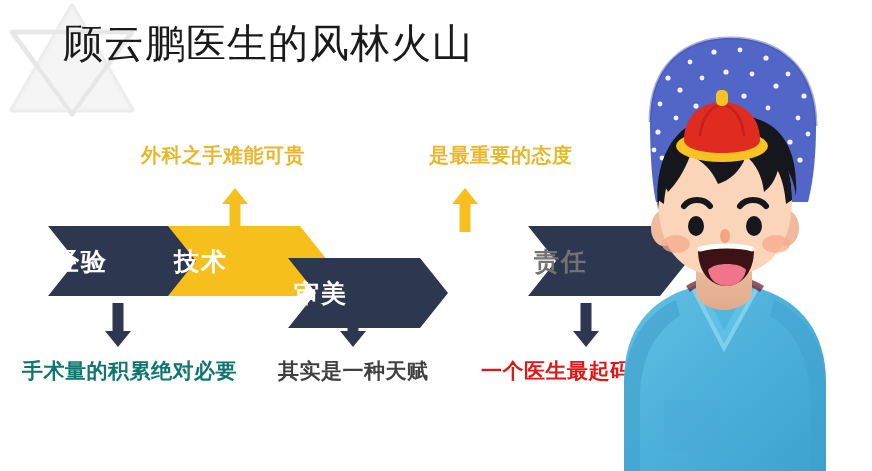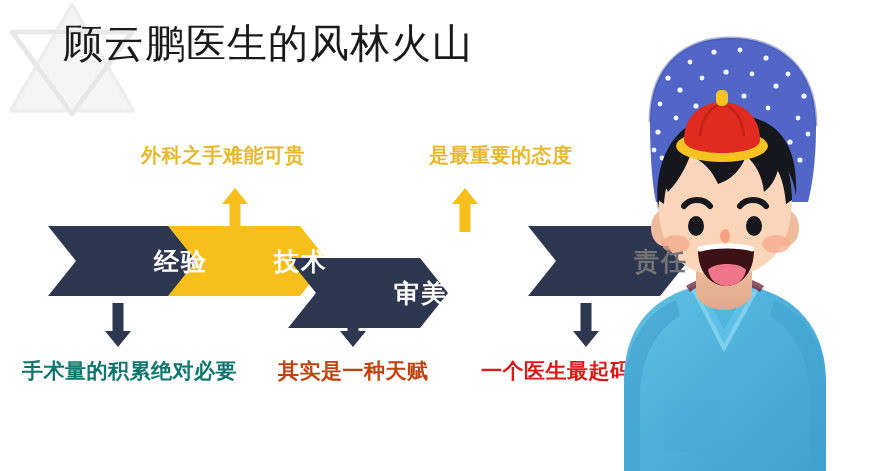--- a/index.html
+++ b/index.html
@@ -64,21 +64,21 @@
     position:absolute;
     left:48px; top:226px;
     width:600px; height:70px;
   }
   .chev {
     position:absolute;
     top:0;
     height:70px;
     display:flex;
     align-items:center;
-    justify-content:flex-end;
+    justify-content:flex-start;
   }
   .chev .chev-bg {
     position:absolute;
     inset:0;
   }
   .chev-label {
     position:relative;
     z-index:2;
     font-size:25px;
     font-weight:700;
@@ -101,21 +101,21 @@
 
   
   .bottom-caption {
     position:absolute;
     font-size:21px;
     font-weight:700;
     white-space:nowrap;
     letter-spacing:0.5px;
   }
   .bottom-caption.b1 { left:22px;  top:357px; color:#0f766e; }
-  .bottom-caption.b2 { left:278px; top:357px; color:#c2410c; }
+  .bottom-caption.b2 { left:278px; top:357px; color:#404040; }
   .bottom-caption.b3 { left:481px; top:357px; color:#e01515; }
 
   
   .doctor {
     position:absolute;
     right:0; top:0;
     width:300px; height:471px;
     pointer-events:none;
   }
 </style>

